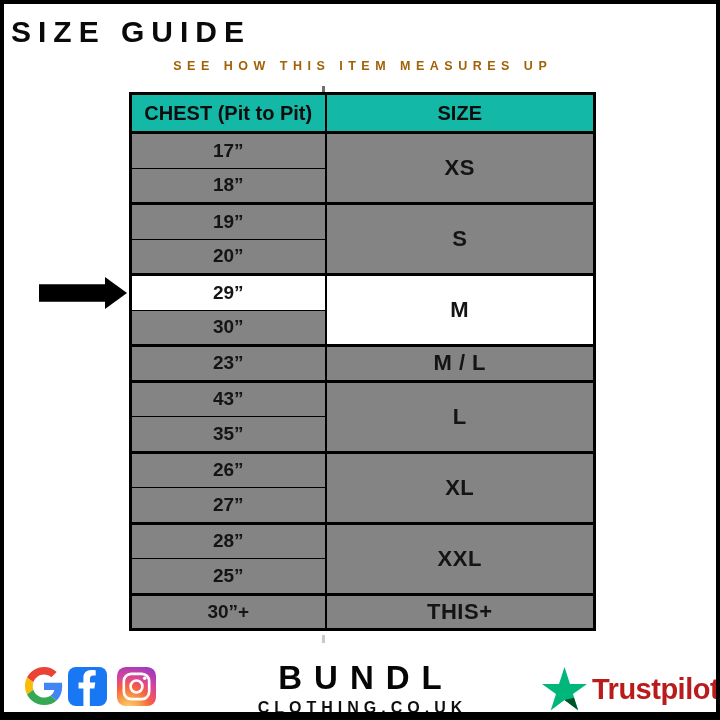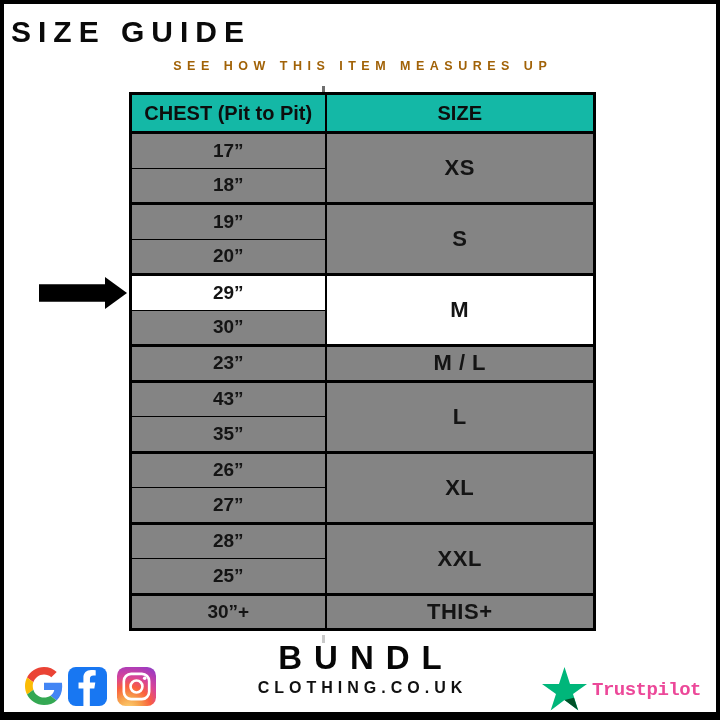--- a/index.html
+++ b/index.html
@@ -36,33 +36,33 @@
   .pointer-arrow {
     position:absolute; left:35px; top:273px; width:88px; height:32px; background:#000;
     clip-path: polygon(0 23%, 75% 23%, 75% 0, 100% 50%, 75% 100%, 75% 77%, 0 77%);
   }
   .tick-top    { position:absolute; left:318px; top:82px;  width:3px; height:7px; background:#6f6f6f; }
   .tick-bottom { position:absolute; left:318px; top:631px; width:3px; height:8px; background:#c9c9c9; }
   .icon { position:absolute; top:663px; }
   .g-icon  { left:21px;  width:38px; height:38px; }
   .fb-icon { left:64px;  width:39px; height:39px; }
   .ig-icon { left:113px; width:39px; height:39px; }
-  .brand { position:absolute; top:637px; left:0; right:0; text-align:center; }
+  .brand { position:absolute; top:657px; left:0; right:0; text-align:center; }
   .brand-name {
     font-size:33px; font-weight:800; letter-spacing:12px; padding-left:12px;
     color:#060606; line-height:1.05;
   }
   .brand-domain {
     margin-top:3px; font-size:16px; font-weight:700; letter-spacing:5px;
     padding-left:5px; color:#101010;
   }
   .trustpilot { position:absolute; left:537px; top:663px; display:flex; align-items:center; }
   .tp-star { width:47px; height:45px; }
   .tp-label {
-    margin-left:4px; font-size:19px; font-weight:700; letter-spacing:-0.5px; color:#ec4899;font-family:Liberation Mono, monospace;
+    margin-left:4px; font-size:29px; font-weight:700; letter-spacing:-0.5px; color:#b91c1c;
   }
 </style>
 </head>
 <body>
 
 <div class="canvas">
 
   <div class="title">SIZE GUIDE</div>
   <div class="subtitle">SEE HOW THIS ITEM MEASURES UP</div>
 

